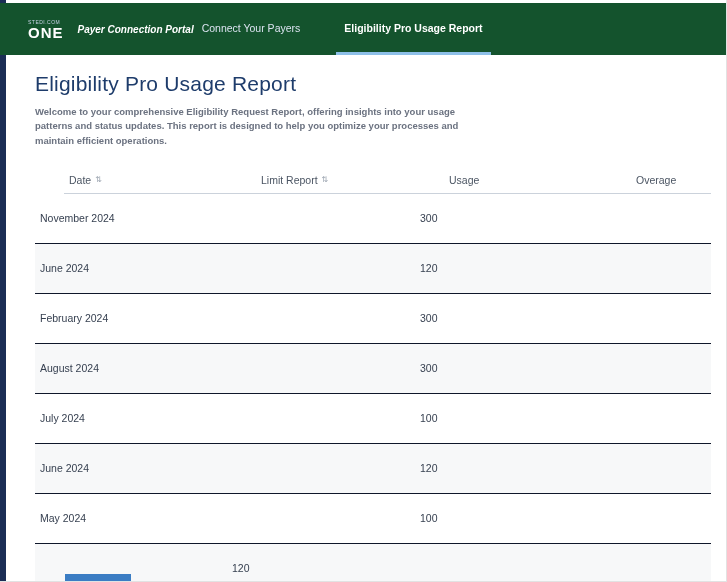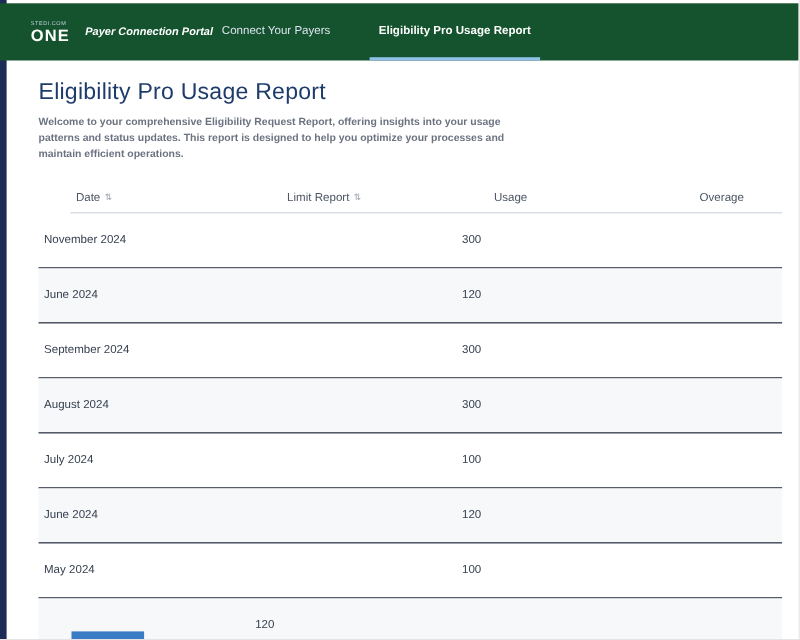--- a/index.html
+++ b/index.html
@@ -144,21 +144,21 @@
           <div class="td">300</div>
           <div class="td"></div>
         </div>
         <div class="t-row">
           <div class="td">June 2024</div>
           <div class="td"></div>
           <div class="td">120</div>
           <div class="td"></div>
         </div>
         <div class="t-row">
-          <div class="td">September 2024</div>
+          <div class="td">February 2024</div>
           <div class="td"></div>
           <div class="td">300</div>
           <div class="td"></div>
         </div>
         <div class="t-row">
           <div class="td">August 2024</div>
           <div class="td"></div>
           <div class="td">300</div>
           <div class="td"></div>
         </div>

